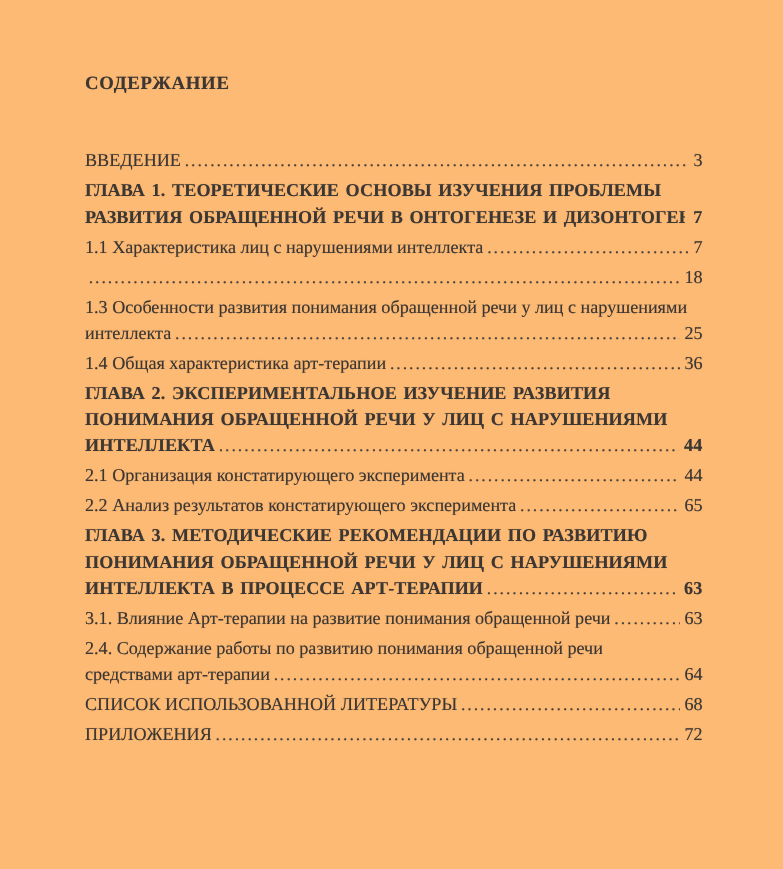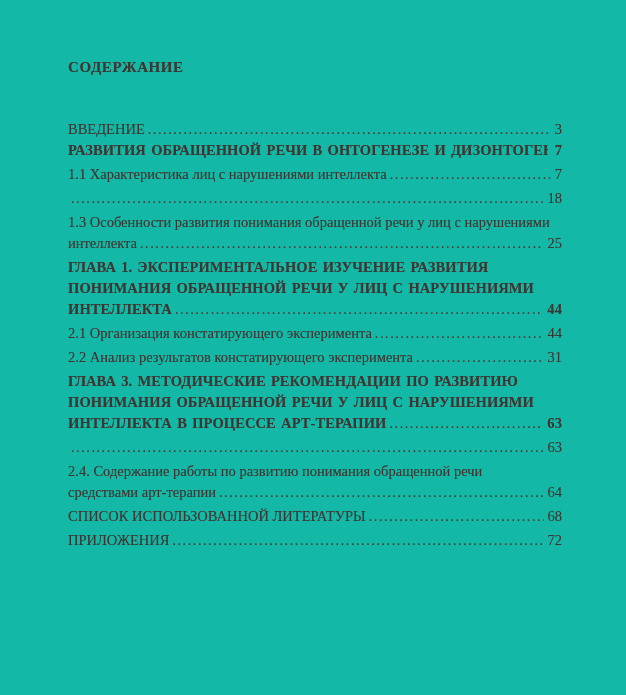--- a/index.html
+++ b/index.html
@@ -13,21 +13,21 @@
     overflow: hidden;
     font-family: "Liberation Serif", "DejaVu Serif", serif;
     color: #3c3733;
     text-shadow: 0 0 0.6px rgba(80, 70, 62, 0.55);
   }
   .page {
     box-sizing: border-box;
     width: 626px;
     height: 695px;
     padding: 57px 64px 0 68px;
-    background: #14b8a6;
+    background: #fdba74;
   }
   .doc-title {
     font-size: 15px;
     font-weight: bold;
     letter-spacing: 0.6px;
     line-height: 21px;
     margin: 0 0 41px 0;
   }
   .toc {
     width: 100%;
@@ -88,20 +88,25 @@
 <div class="page">
   <h1 class="doc-title">СОДЕРЖАНИЕ</h1>
 
   <div class="toc" id="toc-list">
   <div class="row first">
     <span class="txt">ВВЕДЕНИЕ</span>
     <span class="dots"></span>
     <span class="pg">3</span>
   </div>
 
+  <div class="row bold">
+    <span class="txt">ГЛАВА 1. ТЕОРЕТИЧЕСКИЕ ОСНОВЫ ИЗУЧЕНИЯ ПРОБЛЕМЫ</span>
+    <span class="dots hidden-dots"></span>
+    <span class="pg"></span>
+  </div>
 
   <div class="row bold cont">
     <span class="txt">РАЗВИТИЯ ОБРАЩЕННОЙ РЕЧИ В ОНТОГЕНЕЗЕ И ДИЗОНТОГЕНЕЗЕ.</span>
     <span class="dots hidden-dots"></span>
     <span class="pg">7</span>
   </div>
 
   <div class="row">
     <span class="txt">1.1 Характеристика лиц с нарушениями интеллекта</span>
     <span class="dots"></span>
@@ -118,23 +123,28 @@
     <span class="dots hidden-dots"></span>
     <span class="pg"></span>
   </div>
 
   <div class="row cont">
     <span class="txt">интеллекта</span>
     <span class="dots"></span>
     <span class="pg">25</span>
   </div>
 
+  <div class="row">
+    <span class="txt">1.4 Общая характеристика арт-терапии</span>
+    <span class="dots"></span>
+    <span class="pg">36</span>
+  </div>
 
   <div class="row bold">
-    <span class="txt">ГЛАВА 1. ЭКСПЕРИМЕНТАЛЬНОЕ ИЗУЧЕНИЕ РАЗВИТИЯ</span>
+    <span class="txt">ГЛАВА 2. ЭКСПЕРИМЕНТАЛЬНОЕ ИЗУЧЕНИЕ РАЗВИТИЯ</span>
     <span class="dots hidden-dots"></span>
     <span class="pg"></span>
   </div>
 
   <div class="row bold cont">
     <span class="txt">ПОНИМАНИЯ ОБРАЩЕННОЙ РЕЧИ У ЛИЦ С НАРУШЕНИЯМИ</span>
     <span class="dots hidden-dots"></span>
     <span class="pg"></span>
   </div>
 
@@ -146,21 +156,21 @@
 
   <div class="row">
     <span class="txt">2.1 Организация констатирующего эксперимента</span>
     <span class="dots"></span>
     <span class="pg">44</span>
   </div>
 
   <div class="row">
     <span class="txt">2.2 Анализ результатов констатирующего эксперимента</span>
     <span class="dots"></span>
-    <span class="pg">31</span>
+    <span class="pg">65</span>
   </div>
 
   <div class="row bold">
     <span class="txt">ГЛАВА 3. МЕТОДИЧЕСКИЕ РЕКОМЕНДАЦИИ ПО РАЗВИТИЮ</span>
     <span class="dots hidden-dots"></span>
     <span class="pg"></span>
   </div>
 
   <div class="row bold cont">
     <span class="txt">ПОНИМАНИЯ ОБРАЩЕННОЙ РЕЧИ У ЛИЦ С НАРУШЕНИЯМИ</span>
@@ -168,20 +178,21 @@
     <span class="pg"></span>
   </div>
 
   <div class="row bold cont">
     <span class="txt">ИНТЕЛЛЕКТА В ПРОЦЕССЕ АРТ-ТЕРАПИИ</span>
     <span class="dots"></span>
     <span class="pg">63</span>
   </div>
 
   <div class="row">
+    <span class="txt">3.1. Влияние Арт-терапии на развитие понимания обращенной речи</span>
     <span class="dots"></span>
     <span class="pg">63</span>
   </div>
 
   <div class="row">
     <span class="txt">2.4. Содержание работы по развитию понимания обращенной речи</span>
     <span class="dots hidden-dots"></span>
     <span class="pg"></span>
   </div>
 

